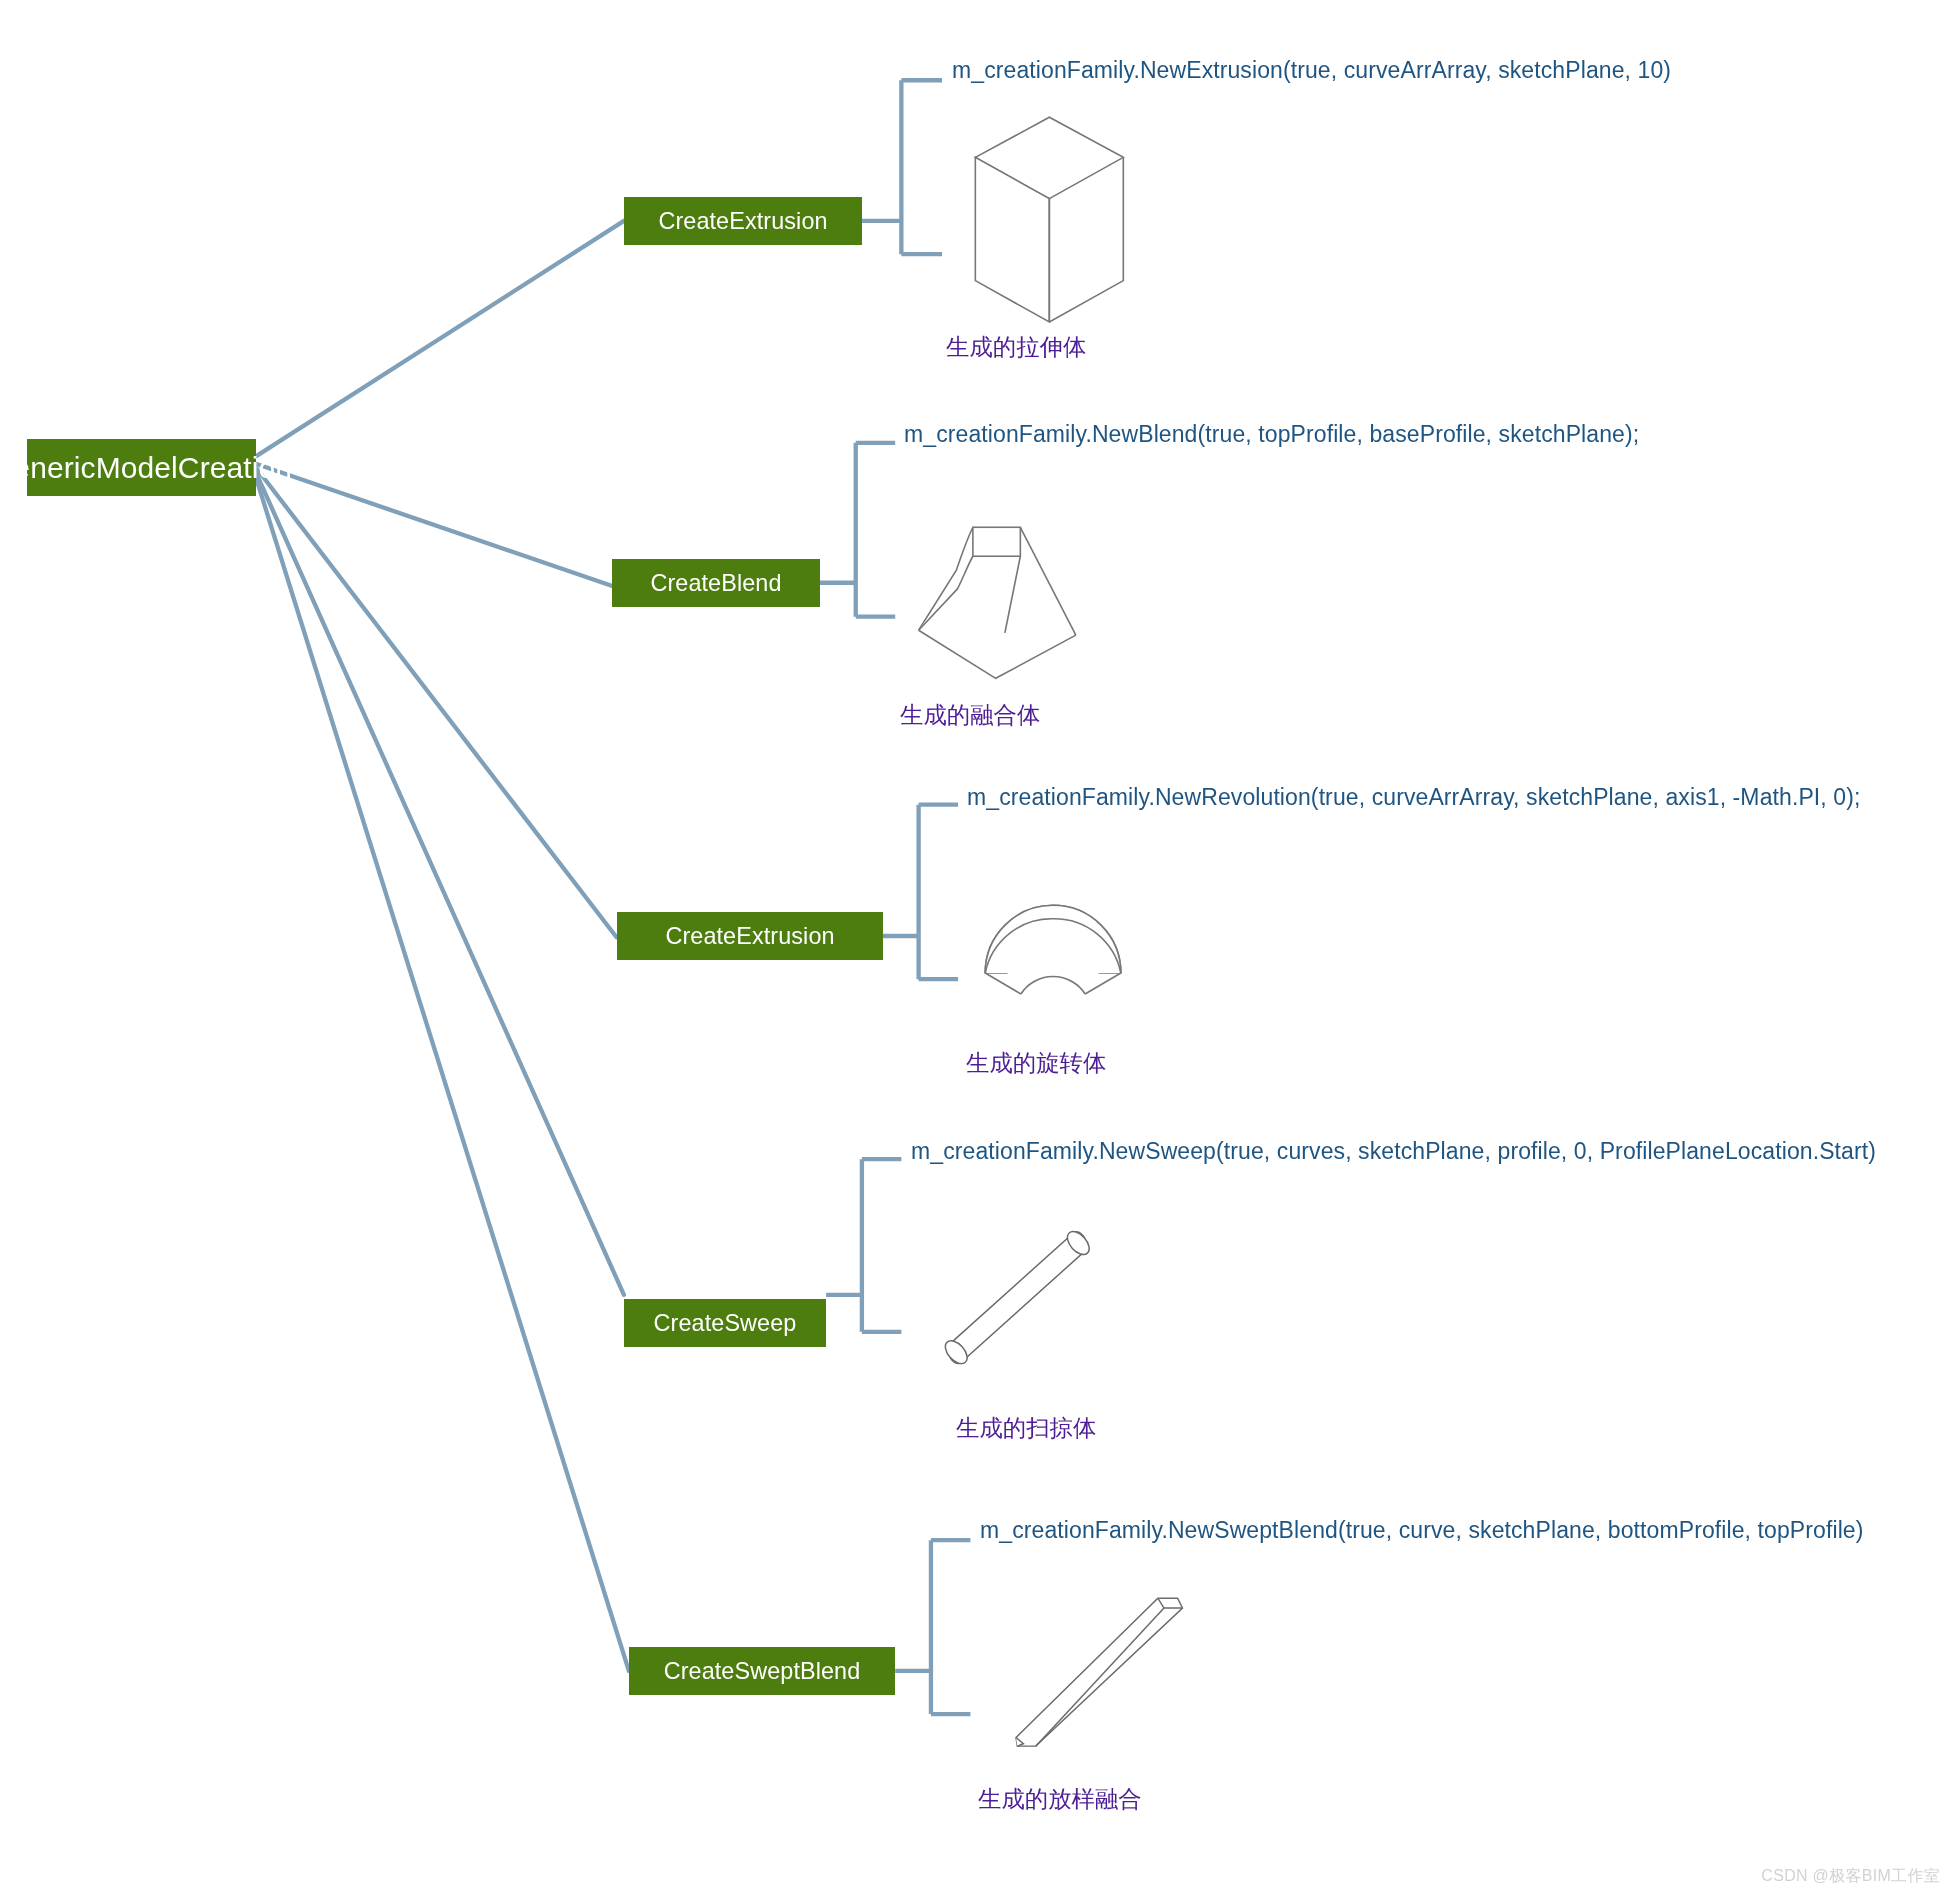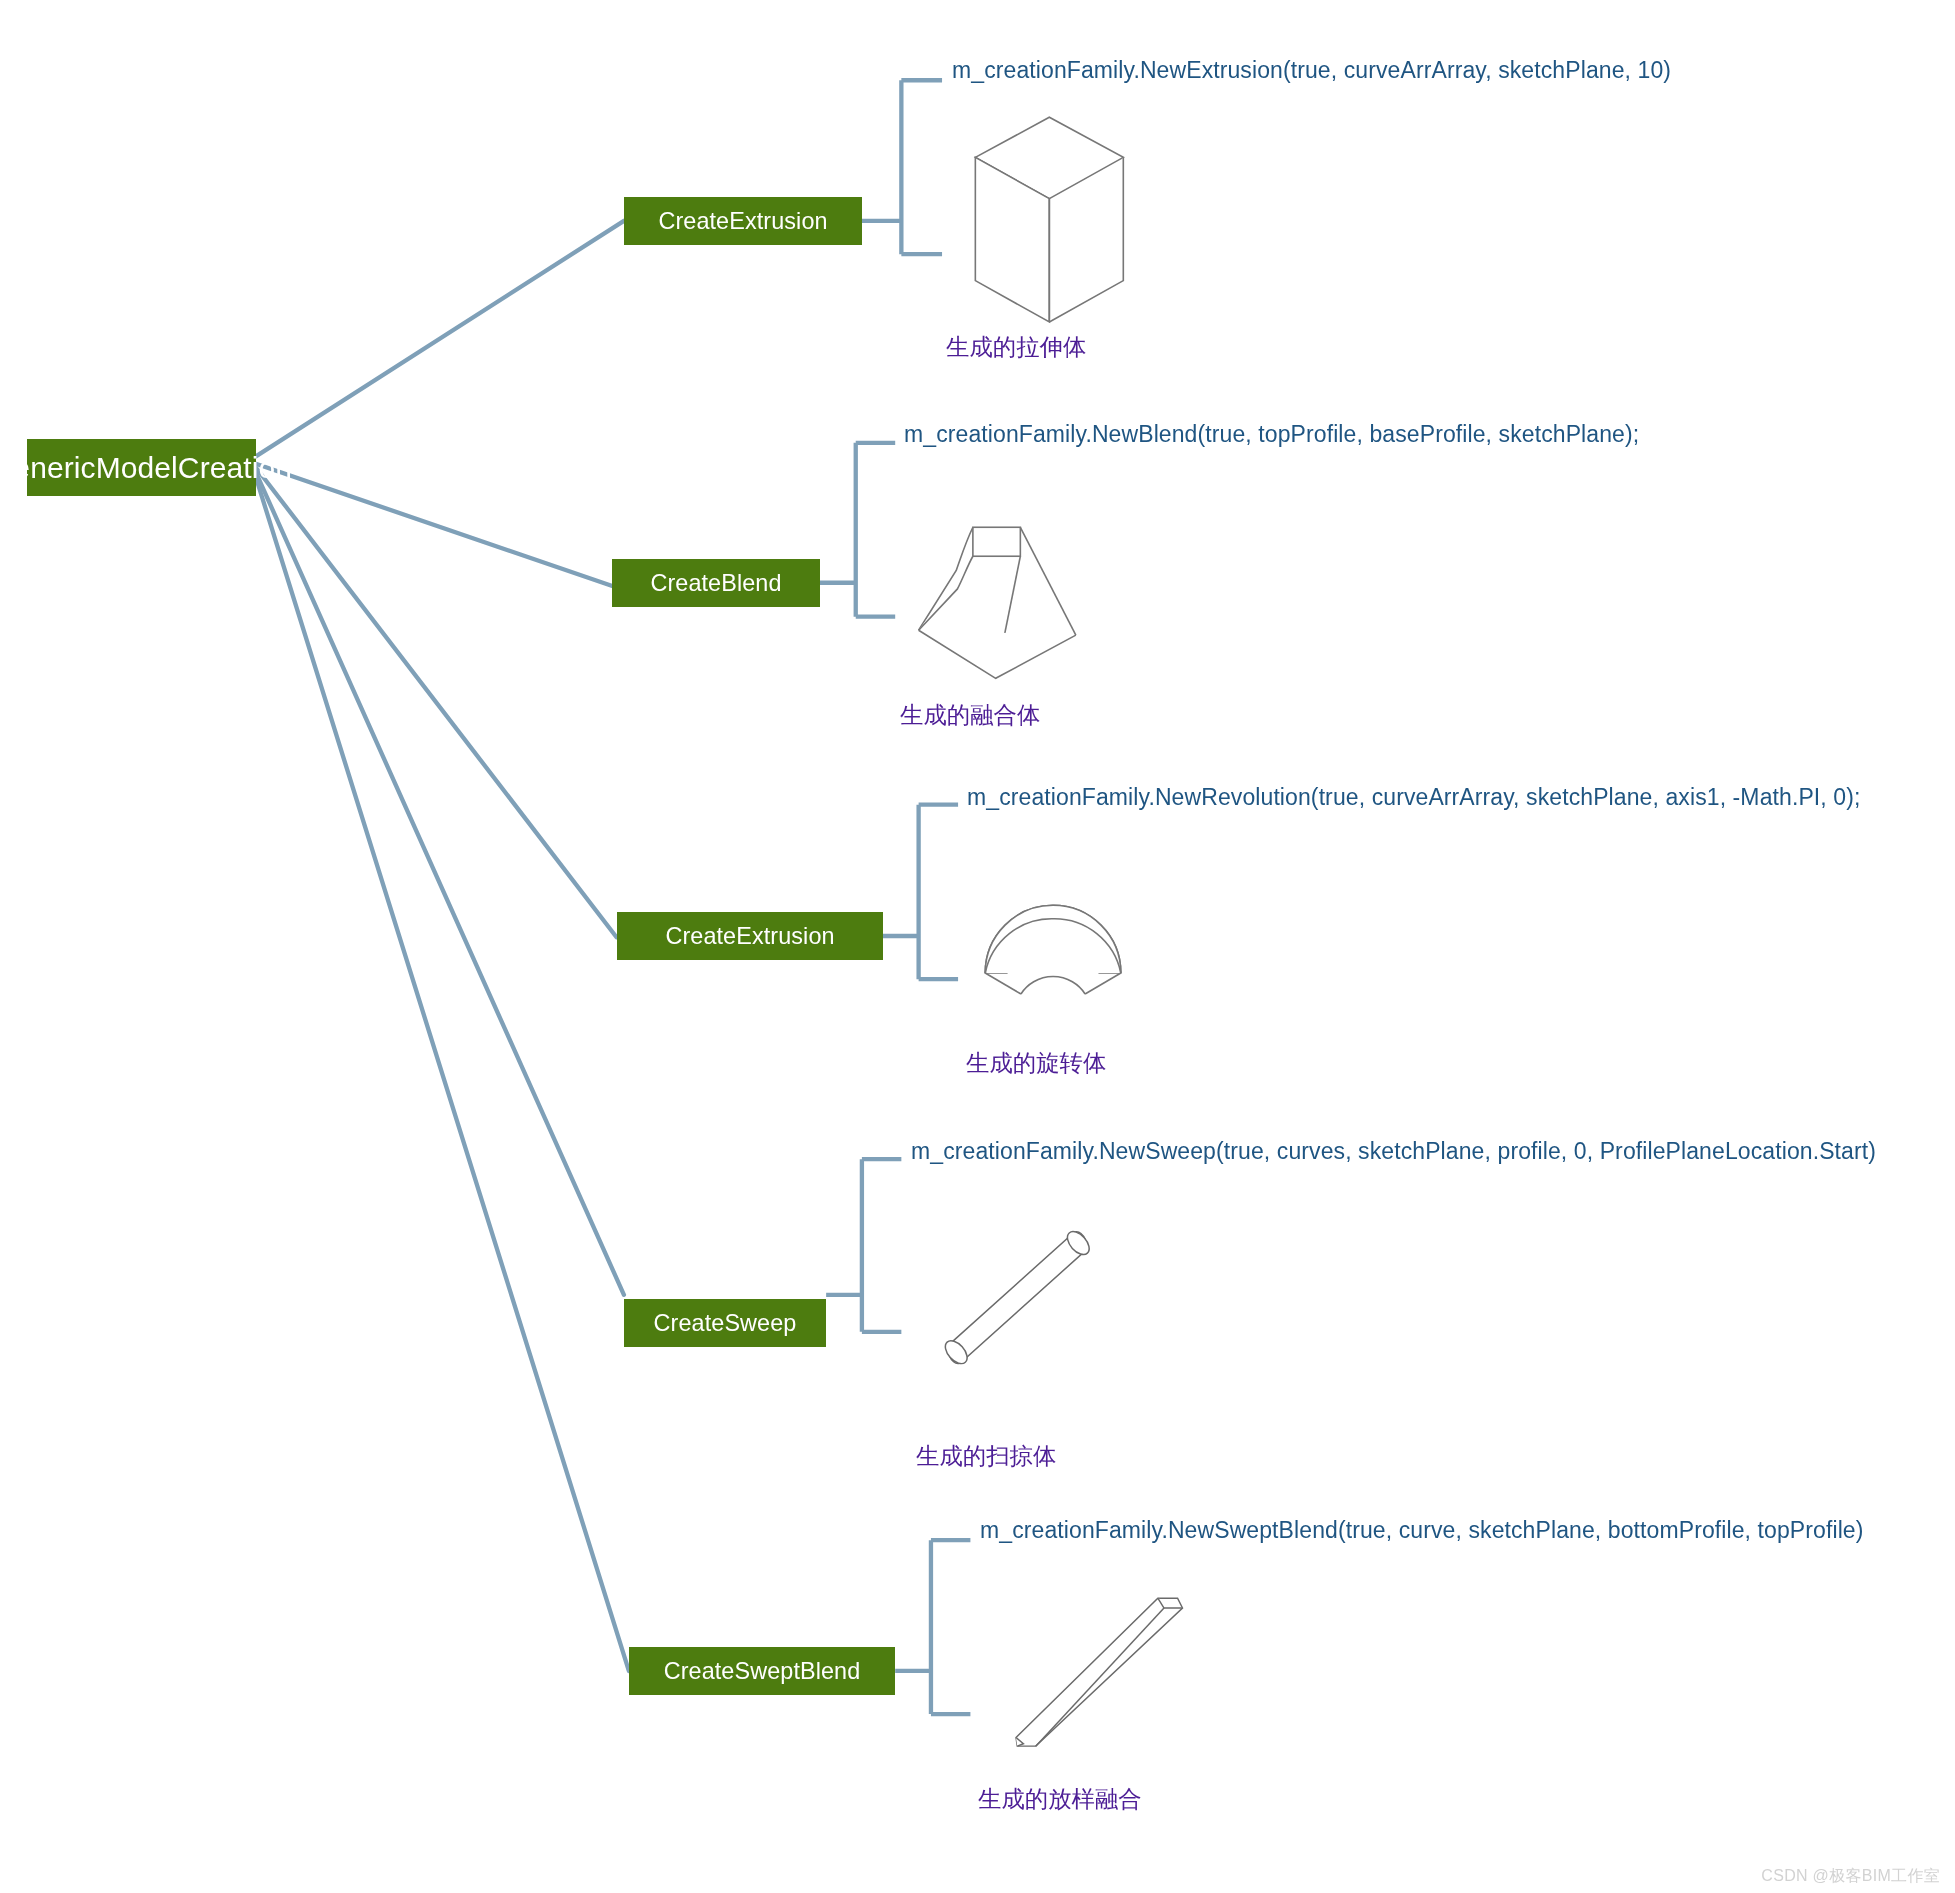--- a/index.html
+++ b/index.html
@@ -114,17 +114,17 @@
 
 <div class="code" style="left:952px;top:57px;">m_creationFamily.NewExtrusion(true, curveArrArray, sketchPlane, 10)</div>
 <div class="code" style="left:904px;top:421px;">m_creationFamily.NewBlend(true, topProfile, baseProfile, sketchPlane);</div>
 <div class="code" style="left:967px;top:784px;">m_creationFamily.NewRevolution(true, curveArrArray, sketchPlane, axis1, -Math.PI, 0);</div>
 <div class="code" style="left:911px;top:1138px;">m_creationFamily.NewSweep(true, curves, sketchPlane, profile, 0, ProfilePlaneLocation.Start)</div>
 <div class="code" style="left:980px;top:1517px;">m_creationFamily.NewSweptBlend(true, curve, sketchPlane, bottomProfile, topProfile)</div>
 
 <div class="caption" style="left:946px;top:331px;">生成的拉伸体</div>
 <div class="caption" style="left:900px;top:699px;">生成的融合体</div>
 <div class="caption" style="left:966px;top:1047px;">生成的旋转体</div>
-<div class="caption" style="left:916px;top:1412px;margin-top:28px;">生成的扫掠体</div>
+<div class="caption" style="left:956px;top:1412px;">生成的扫掠体</div>
 <div class="caption" style="left:978px;top:1783px;">生成的放样融合</div>
 
 <div class="watermark">CSDN @极客BIM工作室</div>
 
 
 </body></html>

